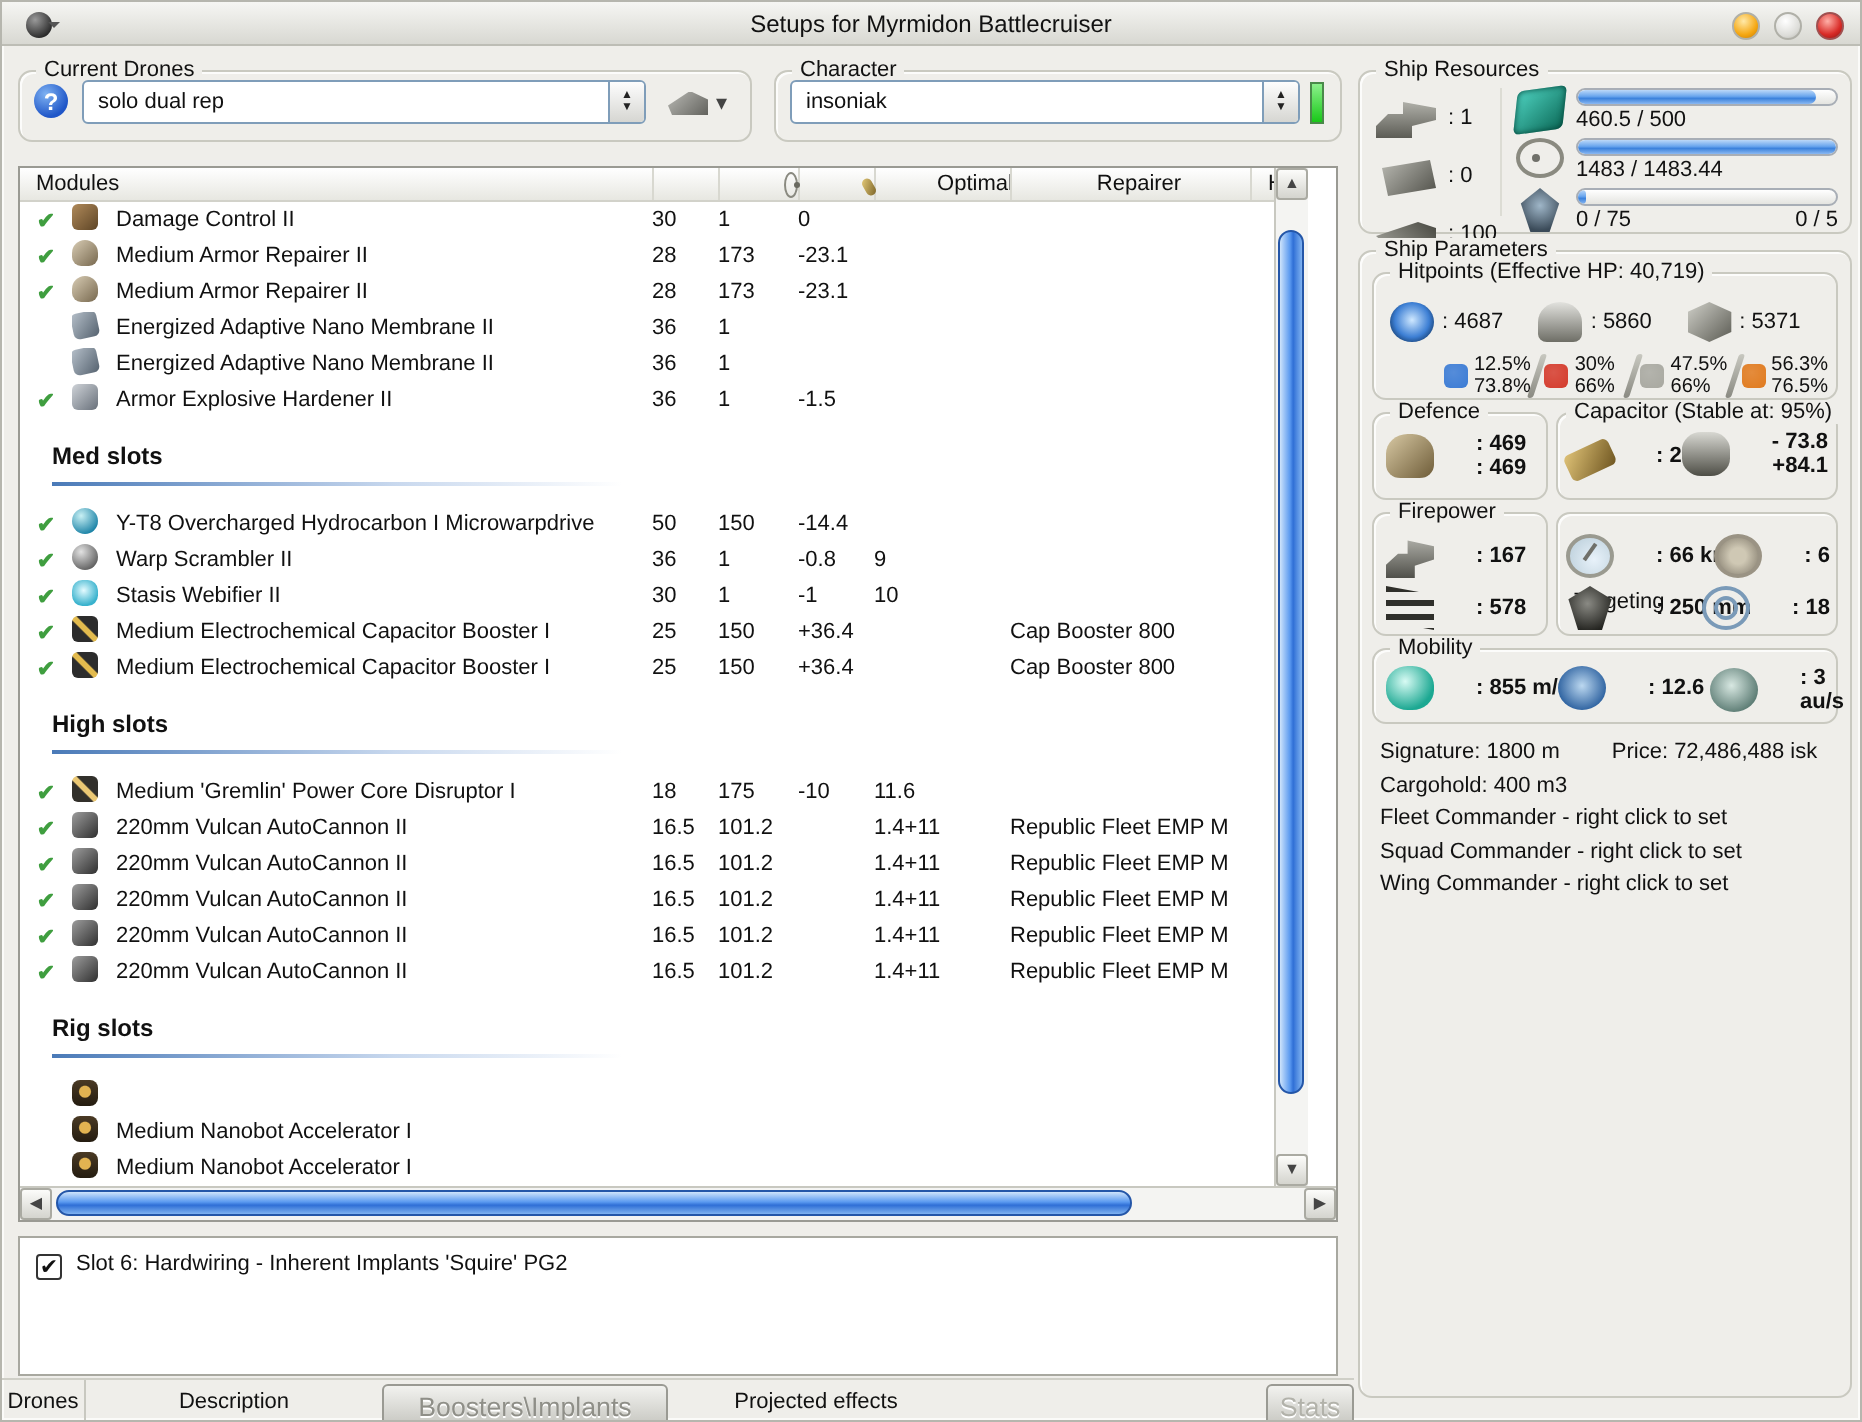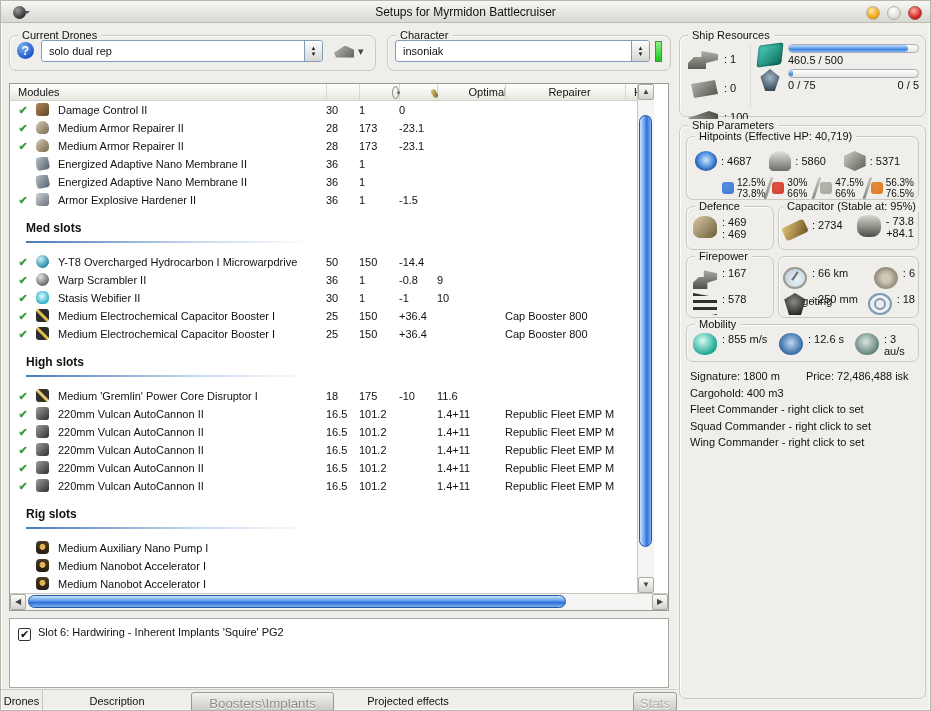--- a/index.html
+++ b/index.html
@@ -134,21 +134,21 @@
   .i-volley { background:repeating-linear-gradient(#2f2f2a 0 3px, rgba(0,0,0,0) 3px 7px); clip-path:polygon(0 0,100% 20%,100% 100%,0 80%); }
   .i-radar { border:2px solid #9a9a90; border-radius:50%; position:relative; background:radial-gradient(circle at 60% 60%, #e8f2fa, #b8ccd8); }
   .i-radar:after { content:""; position:absolute; left:9px; top:2px; width:2px; height:10px; background:#70706a; transform:rotate(35deg); }
   .i-compass { border:2px solid #9a9384; border-radius:50%; background:radial-gradient(circle, #cfc8b4 30%, #8a8374 90%); }
   .i-scanres { background:radial-gradient(circle at 45% 40%, #8a8a84, #23231f 75%); clip-path:polygon(50% 0,95% 30%,75% 100%,25% 100%,5% 30%); }
   .i-sensor { border:2px solid #7a9ab8; border-radius:50%; position:relative; }
   .i-sensor:after { content:""; position:absolute; left:4px; top:3px; width:8px; height:8px; border:2px solid #7a9ab8; border-radius:50%; }
   .i-speedgem { background:radial-gradient(circle at 40% 35%, #d8fbf4, #1ca892 70%); border-radius:45%; }
   .i-agility { background:radial-gradient(circle at 50% 45%, #bcd8f0, #2a5f9e 75%); border-radius:50%; }
   .i-warp { background:radial-gradient(circle at 45% 40%, #d8e8e2, #5a7a72 75%); border-radius:50%; }
-  .srow { display:flex; align-items:flex-start; gap:5px; }
+  .srow { display:flex; align-items:center; gap:21px;font-weight:bold; }
   .info { position:absolute; left:10px; top:242px; right:4px; line-height:16.5px;text-align:right; }
   .info .iline { display:flex; }
   .info .iline span + span { margin-left:26px; }
   .stack { display:flex; flex-direction:column; line-height:12px; }
 </style>
 </head>
 <body>
 
 <div class="titlebar">
   <span class="appicon"></span>
@@ -396,21 +396,20 @@
             <span class="c"></span>
             <span class="c">1.4+11</span>
             <span class="c">Republic Fleet EMP M</span>
             <span class="c"></span>
           </div>
           <div class="sect">Rig slots</div>
           <div class="sect-line"></div>
           <div class="row">
             <span class="c check"></span>
             <span class="c"><span class="mi mi-rig"></span></span>
-            <span class="c">Medium Auxiliary Nano Pump I</span>
             <span class="c"></span>
             <span class="c"></span>
             <span class="c"></span>
             <span class="c"></span>
             <span class="c"></span>
             <span class="c"></span>
           </div>
           <div class="row">
             <span class="c check"></span>
             <span class="c"><span class="mi mi-rig"></span></span>
@@ -483,20 +482,31 @@
   </div>
   <div class="res-right">
     <div class="res-row">
       <span class="bicon i-cpu"></span>
       <div style="flex:1;">
         <div class="bar">
             <div class="bar-fill" id="cpu-fill" style="width: 92%;"></div>
           </div>
         <div class="bar-text">
             <span>460.5 / 500</span>
+          </div>
+      </div>
+    </div>
+    <div class="res-row">
+      <span class="bicon i-pg"></span>
+      <div style="flex:1;">
+        <div class="bar">
+            <div class="bar-fill" id="pg-fill" style="width: 100%;"></div>
+          </div>
+        <div class="bar-text">
+            <span>1483 / 1483.44</span>
           </div>
       </div>
     </div>
     <div class="res-row">
       <span class="bicon i-drone"></span>
       <div style="flex:1;">
         <div class="bar">
             <div class="bar-fill" id="drone-fill" style="width: 3%;"></div>
           </div>
         <div class="bar-text">

